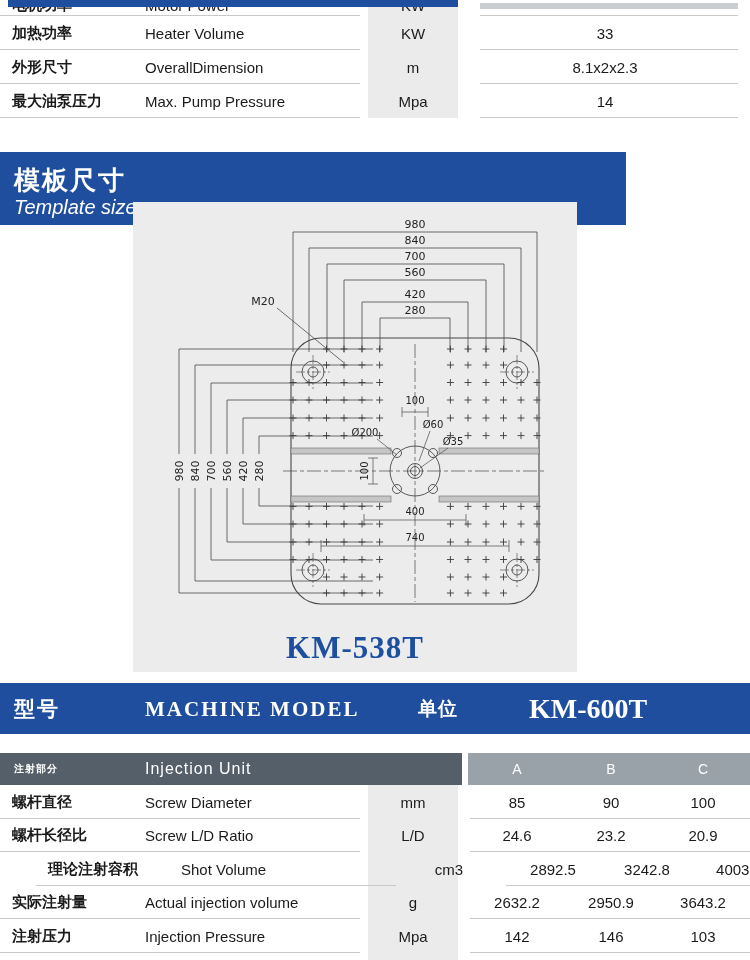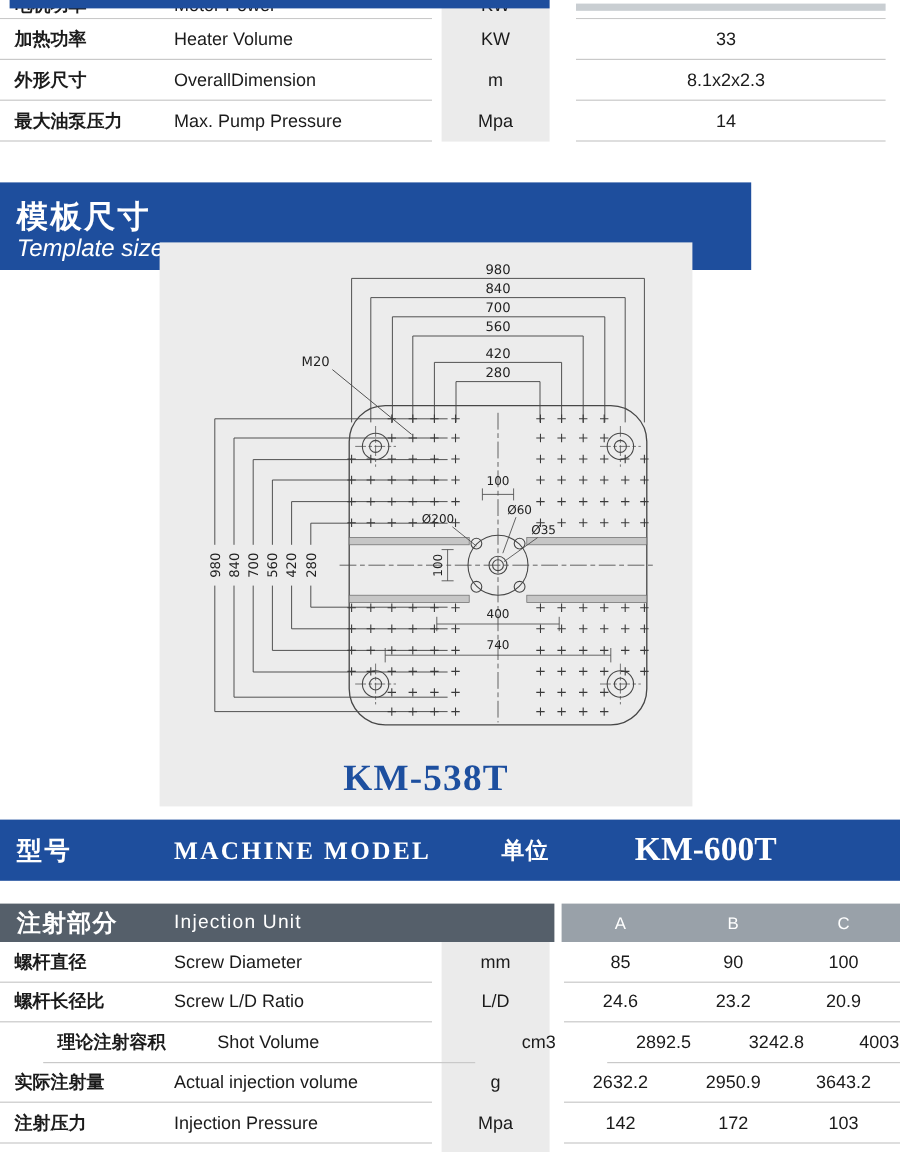--- a/index.html
+++ b/index.html
@@ -42,21 +42,21 @@
   .mheader{position:absolute;left:0;top:683px;width:750px;height:51px;background:#1e4e9d;color:#fff;}
   .mheader .h-cn{position:absolute;left:14px;top:50%;transform:translateY(-50%);font-size:21px;font-weight:700;letter-spacing:2px;}
   .mheader .h-en{position:absolute;left:145px;top:50%;transform:translateY(-50%);font-family:"Liberation Serif",serif;font-size:21px;font-weight:700;letter-spacing:2px;}
   .mheader .h-unit{position:absolute;left:418px;top:50%;transform:translateY(-50%);font-size:19px;font-weight:700;letter-spacing:1px;}
   .mheader .h-model{position:absolute;left:529px;top:50%;transform:translateY(-50%);font-family:"Liberation Serif",serif;font-size:28px;font-weight:700;}
 
   
   .spectable{position:absolute;left:0;top:753px;width:750px;height:207px;}
   .sect-left{position:absolute;left:0;top:0;width:462px;height:32px;background:#555f6a;color:#fff;}
   .sect-right{position:absolute;left:468px;top:0;width:282px;height:32px;background:#99a1a9;color:#fff;}
-  .sect-left .cn{position:absolute;left:14px;top:50%;transform:translateY(-50%);font-size:20px;font-weight:700;letter-spacing:1px;}
+  .sect-left .cn{position:absolute;left:14px;top:50%;transform:translateY(-50%);font-size:10px;font-weight:700;letter-spacing:1px;}
   .sect-left .en{position:absolute;left:145px;top:50%;transform:translateY(-50%);font-size:16px;letter-spacing:1px;}
   .col-abc{position:absolute;top:50%;transform:translateY(-50%);width:94px;text-align:center;font-size:14px;}
   .ca{left:2px;} .cb{left:96px;} .cc{left:188px;}
 
   svg text{font-family:"DejaVu Sans",sans-serif;}
 </style>
 </head>
 <body>
 
 <div id="screen">
@@ -283,20 +283,20 @@
       <span class="v3 vc">3643.2</span>
       <i class="sep sep-l"></i>
       <i class="sep sep-r2"></i>
     </div>
 
     <div class="trow" style="top:166px;height:33.5px;">
       <span class="cn">注射压力</span>
       <span class="en">Injection Pressure</span>
       <span class="unit">Mpa</span>
       <span class="v3 va">142</span>
-      <span class="v3 vb">172</span>
+      <span class="v3 vb">146</span>
       <span class="v3 vc">103</span>
       <i class="sep sep-l"></i>
       <i class="sep sep-r2"></i>
     </div>
   </div>
 
 </div>
 
 </body></html>

